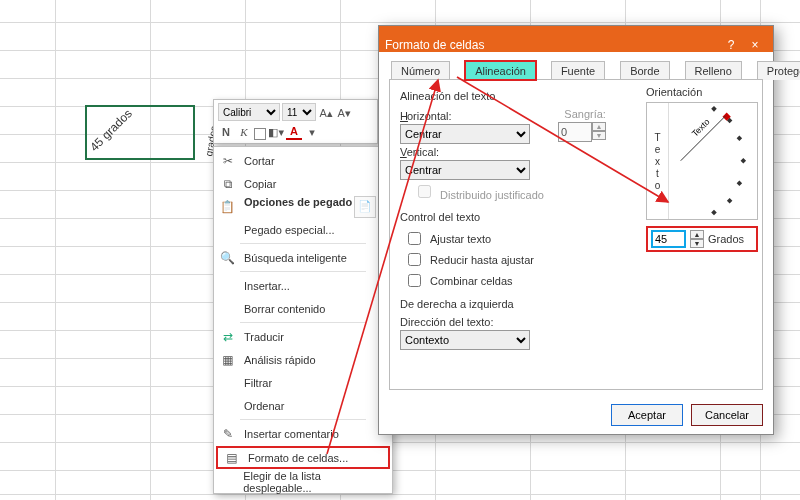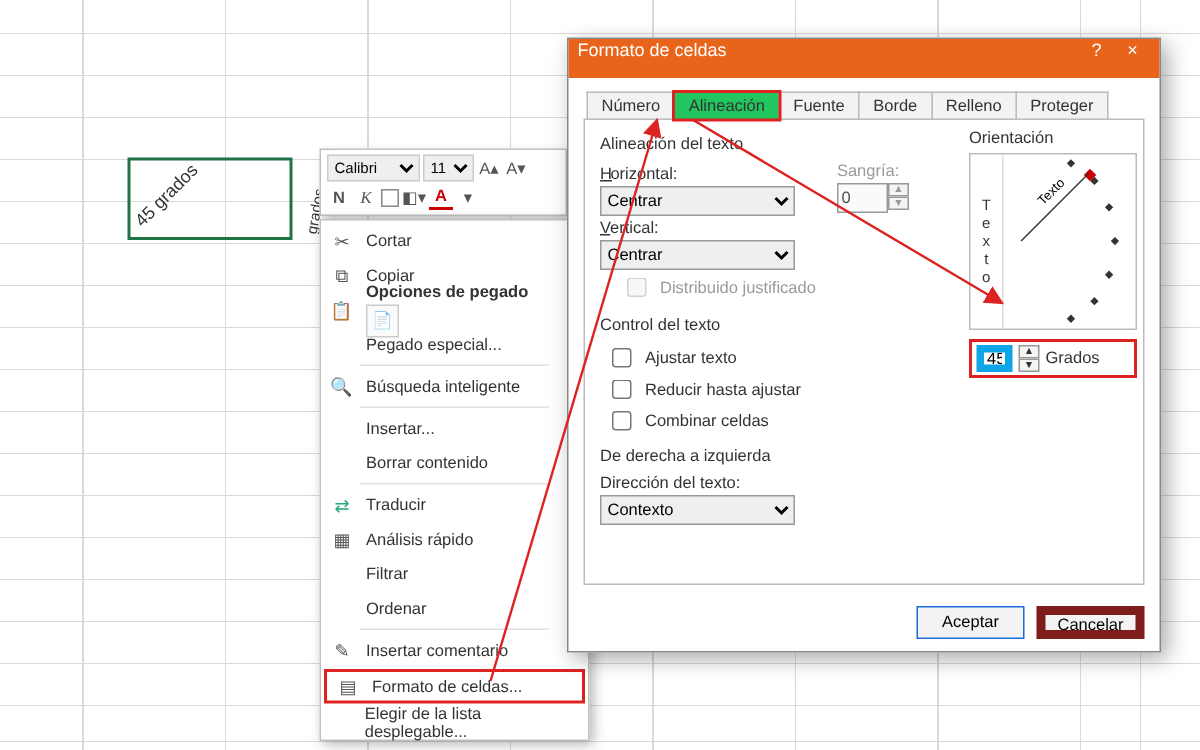--- a/index.html
+++ b/index.html
@@ -44,21 +44,21 @@
   .mini-tb {
     position: absolute;
     left: 213px; top: 99px;
     width: 165px; height: 45px;
     background: #fff;
     border: 1px solid #bfbfbf;
     box-shadow: 2px 2px 6px rgba(0,0,0,.25);
     padding: 3px 4px;
     display: flex; flex-direction: column; gap:2px;
   }
-  .mini-tb .row { display:flex; align-items:center; gap:2px; height:18px;}
+  .mini-tb .row { display:flex; align-items:flex-end; gap:2px; height:18px;}
   .mini-tb select, .mini-tb input {
     font-size: 10px; height: 18px; border:1px solid #ccc;
   }
   .mini-tb .ic { width:16px; height:16px; display:inline-flex; align-items:center; justify-content:center; font-size:11px; color:#555;}
   .mini-tb .bold{font-weight:bold;} .mini-tb .ital{font-style:italic; font-family:serif;}
   .mini-tb .redA{color:#c00; border-bottom:2px solid #c00; font-weight:bold; line-height:10px;}
   
   .ctx {
     position: absolute;
     left: 213px; top: 146px;
@@ -89,74 +89,74 @@
     position: absolute;
     left: 378px; top: 25px;
     width: 396px; height: 410px;
     background: #fff;
     border: 1px solid #888;
     box-shadow: 4px 4px 14px rgba(0,0,0,.35);
     display:flex; flex-direction:column;
   }
   .dlg .titlebar {
     height: 26px; background: #e8641b;
-    color: #fff; display:flex; align-items:flex-start;
+    color: #fff; display:flex; align-items:flex-end;
     padding: 0 6px; font-size:12px;
   }
   .dlg .titlebar .sp{flex:1;}
   .dlg .titlebar .btn{width:24px;text-align:center;cursor:default;}
   .dlg .tabs {
-    display:flex; gap:0; padding: 8px 8px 0 12px; font-size:11px;
+    display:flex; gap:16px; padding: 8px 8px 0 12px; font-size:11px;
   }
   .dlg .tabs .tab{
     padding: 3px 9px; border:1px solid #bbb; border-bottom:none;
     background:#f3f3f3; margin-right:-1px; position:relative; top:1px;
   }
-  .dlg .tabs .tab.active{background:#22c55e; z-index:2;}
+  .dlg .tabs .tab.active{background:#5eead4; z-index:2;}
   .dlg .tabs .tab.redbox{ outline:2px solid #d22; outline-offset:-1px;}
   .dlg .inner {
     margin: 0 10px 8px 10px; border:1px solid #bbb;
     flex:1; padding:10px 10px 8px 10px; position:relative;
   }
   .grp-title{font-size:11px; margin-bottom:6px;}
   .field-row{display:flex; align-items:center; gap:6px; margin:2px 0;}
   .field-row label{width:auto; font-size:11px;}
   .field-row .u{text-decoration:underline;}
   select.sm, input.sm{
     font-size:11px; height:20px; border:1px solid #999;
   }
   select.sm{width:130px;}
   .indent-col{display:inline-flex;flex-direction:column;gap:2px;}
   .chk{display:flex;align-items:center;gap:6px;margin:2px 0 2px 4px;}
   .chk input{width:13px;height:13px;}
-  .gray{color:#9a9a9a;}
+  .gray{color:#9a9a9a;align-items:flex-end;}
   
   .orient {
     position:absolute; top:6px; right:4px; width:112px;
   }
   .orient .hdr{font-size:11px; margin-bottom:4px;}
   .orient .body{border:1px solid #bbb; height:118px; display:flex;}
   .orient .vcol{
     width:22px; display:flex; flex-direction:column; align-items:center; justify-content:center;
     border-right:1px solid #ddd; font-size:10px; gap:1px;
   }
   .orient .dial{flex:1; position:relative;}
   .orient .dial svg{position:absolute; inset:0;}
   .deg-row{
     display:flex; align-items:center; gap:4px; margin-top:6px;
     border:2px solid #d22; padding:2px 3px;
   }
-  .deg-row input{width:24px; height:18px; font-size:11px; text-align:left; border:5px solid #0ea5e9;}
+  .deg-row input{width:35px; height:18px; font-size:11px; text-align:left; border:2px solid #0ea5e9;}
   .spin{width:14px; display:flex; flex-direction:column;}
   .spin span{height:9px;border:1px solid #999;font-size:7px;line-height:7px;text-align:center;background:#f4f4f4;}
   
   .dlg-btns{display:flex; justify-content:flex-end; gap:8px; padding:6px 10px 8px 0;}
   .dlg-btns button{
     min-width:72px; height:22px; font-size:11px;
-    background:#f3f3f3; border:6px solid #7f1d1d;
+    background:#f3f3f3; border:1px solid #7f1d1d;
   }
   .dlg-btns button.primary{border:1px solid #1a6fd6;}
   
   svg.anno{position:absolute; inset:0; width:800px; height:500px; pointer-events:none;}
 </style>
 </head>
 <body>
 
 <div class="grid"></div>
 
@@ -192,21 +192,21 @@
   <div class="item">
     <span class="icon-slot">✂</span>
     <span>Cortar</span>
   </div>
   <div class="item">
     <span class="icon-slot">⧉</span>
     <span>Copiar</span>
   </div>
   <div class="item paste-row">
     <span class="icon-slot">📋</span>
-    <div style="display:flex;flex-direction:column;gap:2px;">
+    <div style="display:flex;flex-direction:row;gap:2px;">
       <span style="font-weight:bold;">Opciones de pegado</span>
       <span class="paste-box">📄</span>
     </div>
   </div>
   <div class="item">
     <span class="icon-slot"></span>
     <span>Pegado especial...</span>
     <span class="arrow">▸</span>
   </div>
   <div class="sep"></div>

